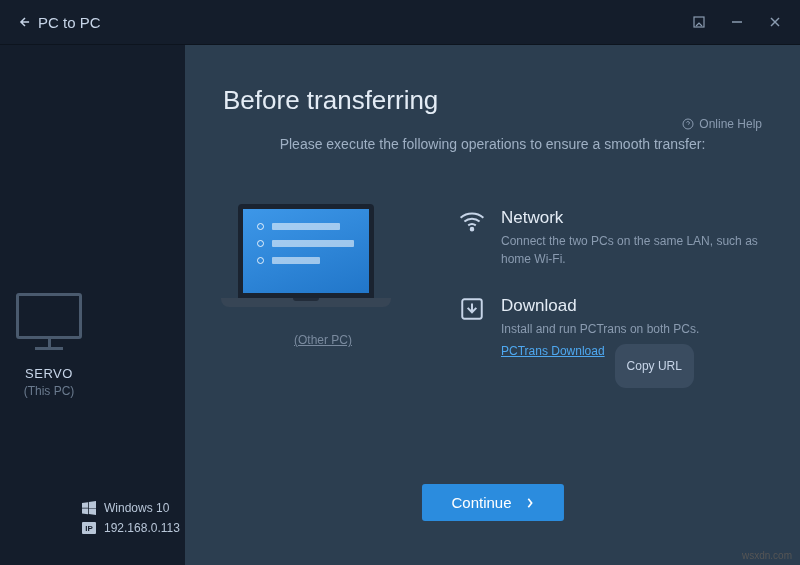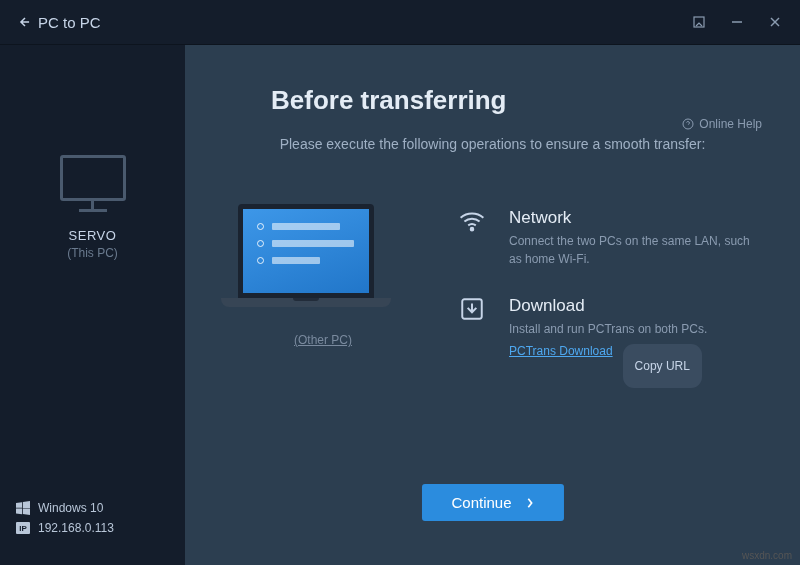--- a/index.html
+++ b/index.html
@@ -5,48 +5,48 @@
 * { margin: 0; padding: 0; box-sizing: border-box; font-family: -apple-system, BlinkMacSystemFont, "Segoe UI", sans-serif; }
 body { width: 800px; height: 565px; background: #1b2838; overflow: hidden; position: relative; }
 .titlebar { height: 45px; background: #141d2b; display: flex; align-items: center; padding: 0 18px; border-bottom: 1px solid rgba(0,0,0,0.3); }
 .back-btn { display: flex; align-items: center; gap: 6px; color: #c7d5e8; font-size: 15px; cursor: pointer; }
 .back-btn svg { width: 14px; height: 14px; }
 .titlebar-spacer { flex: 1; }
 .titlebar-controls { display: flex; align-items: center; gap: 24px; }
 .titlebar-controls .ctrl { width: 14px; height: 14px; color: #8a9bb0; cursor: pointer; display: flex; align-items: center; justify-content: center; }
 .ctrl svg { width: 100%; height: 100%; }
 .body { display: flex; height: calc(100% - 45px); }
-.sidebar { width: 185px; background: #141d2b; padding: 30px 16px; display: flex; flex-direction: column; align-items: center; }
+.sidebar { width: 185px; background: #141d2b; padding: 30px 16px; display: flex; flex-direction: row; align-items: center; }
 .pc-graphic { margin-top: 80px; display: flex; flex-direction: column; align-items: center; }
 .monitor { width: 66px; height: 46px; border: 3px solid #4a5a6e; border-radius: 3px; background: transparent; }
 .monitor-stand { width: 3px; height: 8px; background: #4a5a6e; }
 .monitor-base { width: 28px; height: 3px; background: #4a5a6e; }
 .pc-name { color: #c7d5e8; font-size: 13px; margin-top: 16px; font-weight: 500; letter-spacing: 0.5px; }
 .pc-sub { color: #6a7a8e; font-size: 12px; margin-top: 3px; }
 .sysinfo { margin-top: auto; width: 100%; color: #b8c6d8; font-size: 12px; }
 .sysinfo-row { display: flex; align-items: center; gap: 8px; margin-top: 6px; }
 .sysinfo-row svg { width: 14px; height: 14px; flex-shrink: 0; fill: #b8c6d8; }
 .ip-badge { width: 14px; height: 12px; background: #b8c6d8; color: #141d2b; font-size: 8px; font-weight: bold; display: flex; align-items: center; justify-content: center; border-radius: 1px; }
 .main { flex: 1; background: #2c3e50; padding: 40px 38px; position: relative; }
-.title { color: #e4ecf5; font-size: 26px; font-weight: 700; margin-left: 48px; }
+.title { color: #e4ecf5; font-size: 26px; font-weight: 400; }
 .subtitle { color: #9fb0c4; font-size: 14px; margin-top: 20px; font-weight: 300; text-align: center; }
 .help-link { position: absolute; top: 72px; right: 38px; color: #8a9bb0; font-size: 12px; display: flex; align-items: center; gap: 5px; cursor: pointer; }
 .help-link svg { width: 12px; height: 12px; }
 .content-row { display: flex; margin-top: 52px; align-items: flex-start; gap: 36px; }
 .laptop-col { display: flex; flex-direction: column; align-items: center; width: 200px; }
 .laptop { position: relative; }
 .laptop-screen { width: 136px; height: 94px; background: linear-gradient(160deg, #3d97e8 0%, #2176c9 100%); border: 5px solid #1a2330; border-radius: 4px 4px 0 0; padding: 14px 14px; }
 .task-row { display: flex; align-items: center; gap: 8px; margin-bottom: 10px; }
 .task-dot { width: 7px; height: 7px; border: 1.5px solid rgba(255,255,255,0.85); border-radius: 50%; flex-shrink: 0; }
 .task-bar { height: 7px; background: rgba(255,255,255,0.55); border-radius: 1px; }
 .laptop-base { width: 170px; height: 9px; background: #374555; border-radius: 0 0 8px 8px; margin: 0 auto; position: relative; left: -17px; }
 .laptop-base::before { content: ""; position: absolute; top: 0; left: 50%; transform: translateX(-50%); width: 26px; height: 3px; background: #222c3a; border-radius: 0 0 3px 3px; }
 .laptop-label { color: #7a8a9e; font-size: 12px; margin-top: 26px; text-decoration: underline; }
 .steps-col { flex: 1; padding-top: 4px; }
-.step { display: flex; gap: 24px; margin-bottom: 28px; }
+.step { display: flex; gap: 16px; margin-bottom: 28px; }
 .step-icon { width: 26px; height: 26px; flex-shrink: 0; color: #c7d5e8; }
 .step-icon svg { width: 100%; height: 100%; }
 .step-body { flex: 1; }
 .step-title { color: #e4ecf5; font-size: 17px; font-weight: 400; }
 .step-desc { color: #8a9bb0; font-size: 12px; margin-top: 4px; line-height: 1.5; }
 .step-actions { margin-top: 6px; display: flex; gap: 10px; }
 .dl-link { color: #4ea8f0; font-size: 12px; text-decoration: underline; cursor: pointer; }
 .copy-btn { background: #3a4c60; color: #c7d5e8; font-size: 12px; padding: 15px 12px; border-radius: 11px; border: none; cursor: pointer; }
 .continue-btn { position: absolute; bottom: 44px; left: 50%; transform: translateX(-50%); background: #2b8cde; color: #fff; font-size: 15px; padding: 10px 30px; border: none; border-radius: 3px; cursor: pointer; display: flex; align-items: center; gap: 14px; }
 .continue-btn svg { width: 8px; height: 10px; }

